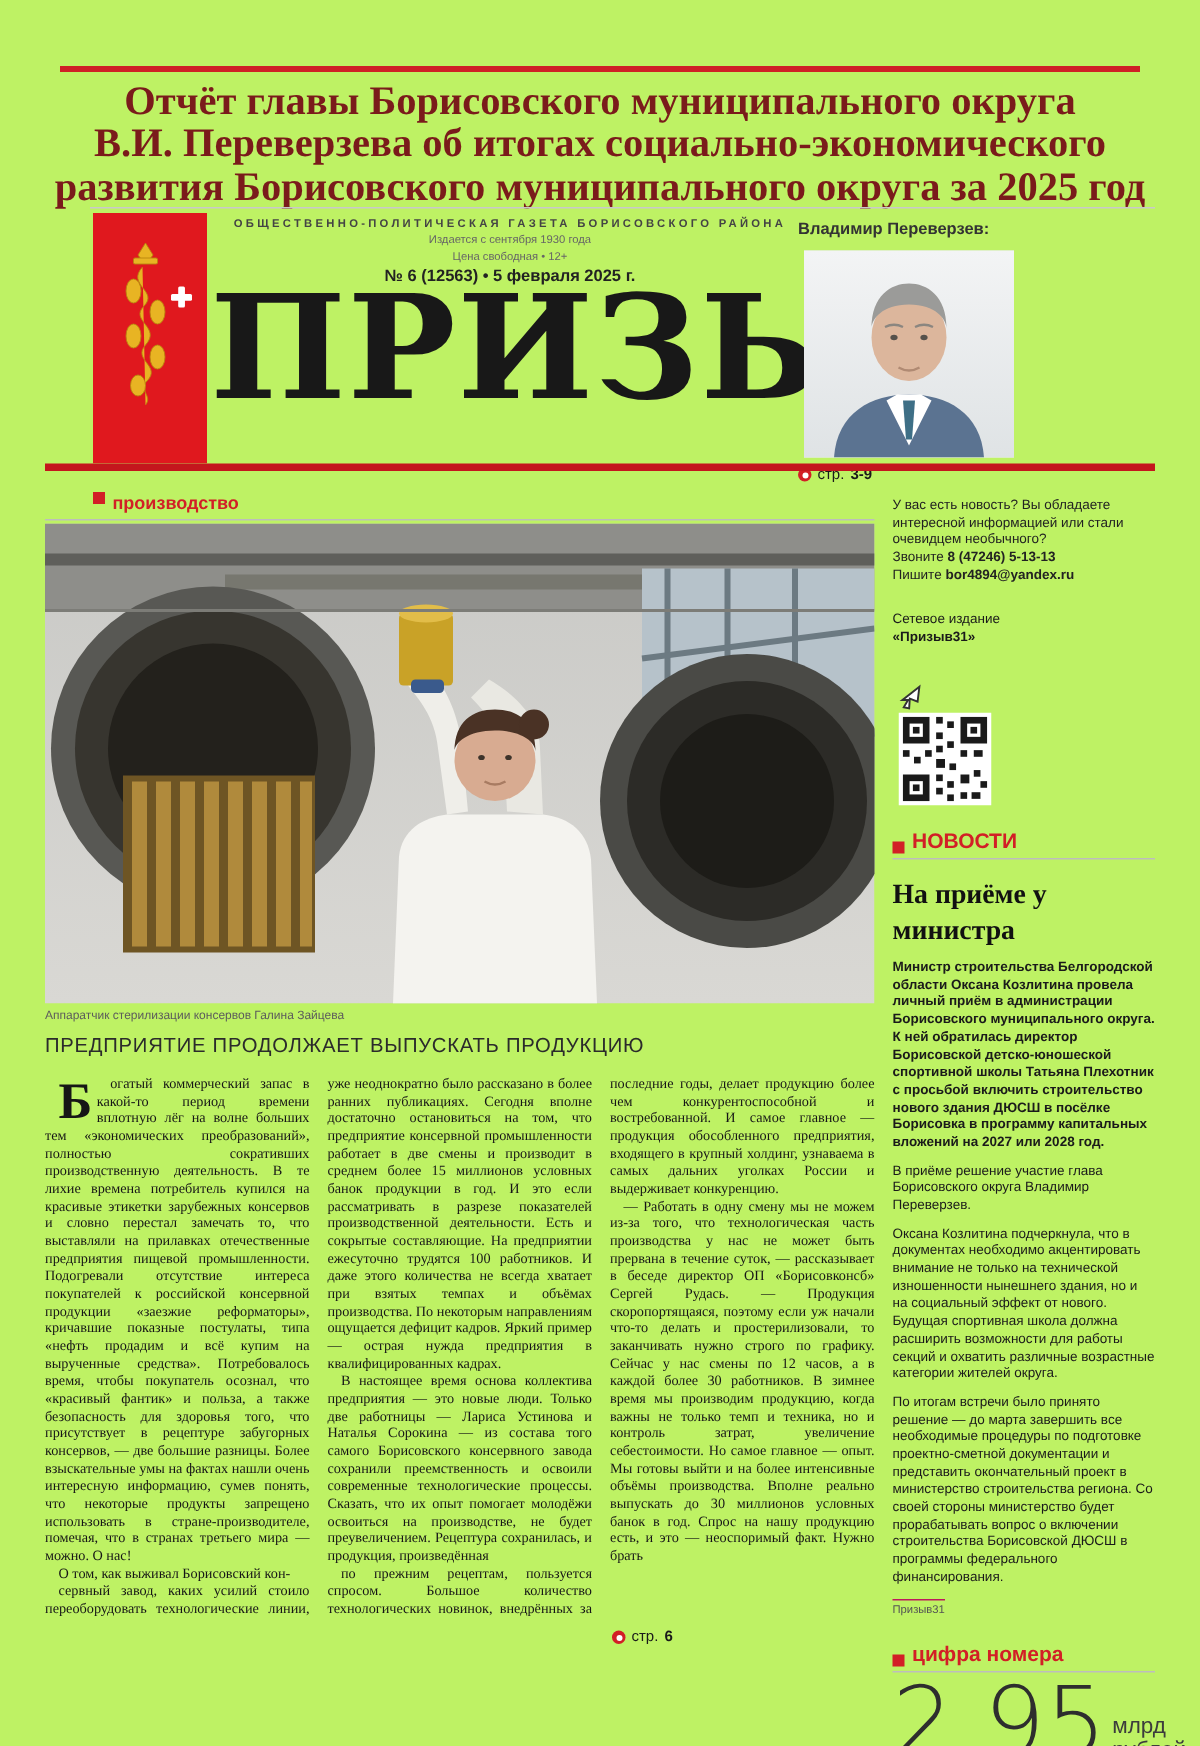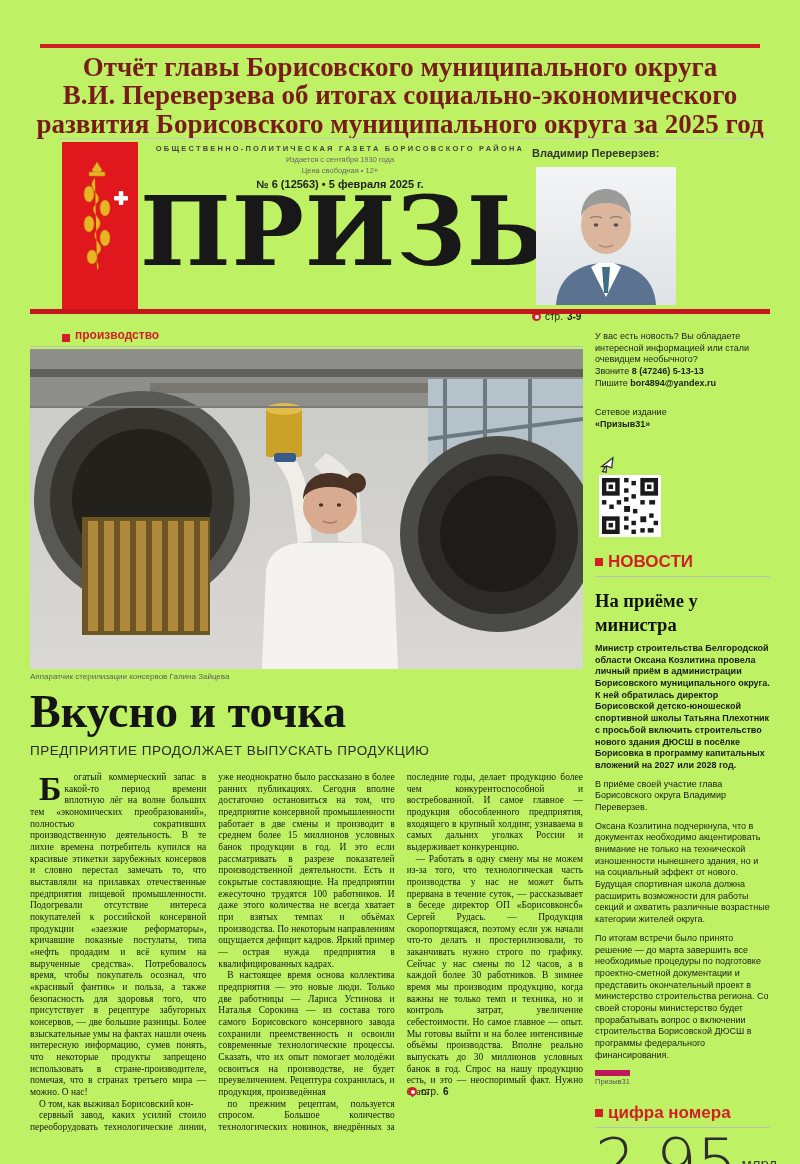--- a/index.html
+++ b/index.html
@@ -38,21 +38,21 @@
   }
   .portrait { width:140px; height:138px; margin-left:4px; background:#e8ebec; }
   .pageref { display:flex; align-items:center; gap:4px; margin-top:6px; font-size:10px; }
   .red-dot { width:9px; height:9px; border-radius:50%; background:#d21f26; display:inline-block; position:relative; }
   .red-dot::after{ content:""; position:absolute; left:2.5px; top:2.5px; width:4px; height:4px; border-radius:50%; background:#fff; }
   .pageref b { font-weight:bold;text-align:center; }
   .redband { position:absolute; left:30px; right:30px; top:309px; height:5px; background:#c4161d; }
 
   
   .main-col { position:absolute; left:30px; top:328px; width:553px; }
-  .section-head { display:flex; align-items:flex-end; gap:5px; color:#d21f26; font-weight:bold; font-size:12px;padding-left:32px; }
+  .section-head { display:flex; align-items:flex-start; gap:5px; color:#d21f26; font-weight:bold; font-size:12px;padding-left:32px; }
   .sq { width:8px; height:8px; background:#d21f26; display:inline-block; }
   .thin-rule { height:1px; background:#bdbdbd; margin-top:4px; }
   .photo { width:553px; height:320px; margin-top:2px; display:block; }
   .caption { font-size:8px; color:#5c5c5c; margin-top:3px; }
   .art-title { font-family:"Liberation Serif", serif; font-weight:bold; font-size:46px; color:#151515; margin-top:8px; line-height:1.0; }
   .art-sub { font-size:13.5px; letter-spacing:0.5px; color:#2b2b2b; margin-top:8px; }
   .columns {
     margin-top:14px; height:362px; overflow:hidden;
     column-count:3; column-gap:12px;
     font-family:"Liberation Serif", serif; font-size:9.5px; line-height:1.23;
@@ -65,26 +65,26 @@
 
   
   .sidebar { position:absolute; left:595px; top:331px; width:175px; font-size:9px; line-height:1.3; }
   .contact { color:#222; }
   .contact b { font-weight:bold; }
   .network-row { display:flex; align-items:flex-start; margin-top:10px;flex-direction:column; }
   .network-text { width:80px; padding-top:8px; }
   .network-text b { display:block; font-weight:bold; }
   .cursor-ic { width:22px; height:22px; margin:22px 2px 0 0; }
   .qr { width:62px; height:62px; margin-left:4px; }
-  .side-sec { display:flex; align-items:center; gap:5px; color:#d21f26; font-weight:bold; font-size:17px; margin-top:14px; }
+  .side-sec { display:flex; align-items:flex-end; gap:5px; color:#d21f26; font-weight:bold; font-size:14px; margin-top:14px; }
   .side-rule { height:1px; background:#bdbdbd; margin:3px 0 6px 0; }
   .news-title { font-family:"Liberation Serif", serif; font-weight:bold; font-size:18.5px; color:#111; margin-bottom:6px;margin-top:12px; }
   .news-lede { font-weight:bold; margin-bottom:7px; }
   .news-p { margin-bottom:7px; }
-  .source-tag { display:inline-block; border-top:6px solid #be185d; font-size:7.5px; color:#555; margin-top:2px; padding-top:1px; }
+  .source-tag { display:inline-block; border-top:1px solid #be185d; font-size:7.5px; color:#555; margin-top:2px; padding-top:1px; }
   .big-number-row { display:flex; align-items:flex-end; margin:0 0 2px 0; }
   .big-number { font-family:"DejaVu Sans", sans-serif; font-weight:200; font-size:64px; line-height:0.9; color:#2e2e2e; }
   .big-unit { font-size:15px; color:#3c3c3c; line-height:1.05; margin:0 0 4px 4px; }
   .num-caption { font-weight:bold; font-size:9px; margin-top:2px; }
   .weather-row { margin-bottom:5px; }
   .weather-day { font-weight:bold; font-size:9px; }
 </style>
 </head>
 <body>
 
@@ -217,21 +217,20 @@
       <ellipse cx="291" cy="156" rx="2.2" ry="1.7" fill="#3d332b"></ellipse>
       <ellipse cx="309" cy="156" rx="2.2" ry="1.7" fill="#3d332b"></ellipse>
       <path d="M293 172 q7 4 14 0" stroke="#a87b62" stroke-width="1.6" fill="none"></path>
       <rect x="236" y="60" width="36" height="48" rx="3" fill="#c9a227"></rect>
       <ellipse cx="254" cy="60" rx="18" ry="6" fill="#e2bd49"></ellipse>
       <rect x="244" y="104" width="22" height="9" rx="3" fill="#3a5a8c"></rect>
       <path d="M0 58 L553 58" stroke="#7c7c77" stroke-width="2"></path>
     </svg>
 
     <div class="caption">Аппаратчик стерилизации консервов Галина Зайцева</div>
-    <div class="art-title">Вкусно и точка</div>
     <div class="art-sub">ПРЕДПРИЯТИЕ ПРОДОЛЖАЕТ ВЫПУСКАТЬ ПРОДУКЦИЮ</div>
 
     <div class="columns">
       <p><span class="dropcap">Б</span><span>огатый коммерческий запас в какой-то период времени вплотную лёг на волне больших тем «экономических преобразований», полностью сокративших производственную деятельность. В те лихие времена потребитель купился на красивые этикетки зарубежных консервов и словно перестал замечать то, что выставляли на прилавках отечественные предприятия пищевой промышленности. Подогревали отсутствие интереса покупателей к российской консервной продукции «заезжие реформаторы», кричавшие показные постулаты, типа «нефть продадим и всё купим на вырученные средства». Потребовалось время, чтобы покупатель осознал, что «красивый фантик» и польза, а также безопасность для здоровья того, что присутствует в рецептуре забугорных консервов, — две большие разницы. Более взыскательные умы на фактах нашли очень интересную информацию, сумев понять, что некоторые продукты запрещено использовать в стране-производителе, помечая, что в странах третьего мира — можно. О нас!</span></p>
       <p>О том, как выживал Борисовский кон-</p>
       <p>сервный завод, каких усилий стоило переоборудовать технологические линии, уже неоднократно было рассказано в более ранних публикациях. Сегодня вполне достаточно остановиться на том, что предприятие консервной промышленности работает в две смены и производит в среднем более 15 миллионов условных банок продукции в год. И это если рассматривать в разрезе показателей производственной деятельности. Есть и сокрытые составляющие. На предприятии ежесуточно трудятся 100 работников. И даже этого количества не всегда хватает при взятых темпах и объёмах производства. По некоторым направлениям ощущается дефицит кадров. Яркий пример — острая нужда предприятия в квалифицированных кадрах.</p>
       <p>В настоящее время основа коллектива предприятия — это новые люди. Только две работницы — Лариса Устинова и Наталья Сорокина — из состава того самого Борисовского консервного завода сохранили преемственность и освоили современные технологические процессы. Сказать, что их опыт помогает молодёжи освоиться на производстве, не будет преувеличением. Рецептура сохранилась, и продукция, произведённая</p>
       <p>по прежним рецептам, пользуется спросом. Большое количество технологических новинок, внедрённых за последние годы, делает продукцию более чем конкурентоспособной и востребованной. И самое главное — продукция обособленного предприятия, входящего в крупный холдинг, узнаваема в самых дальних уголках России и выдерживает конкуренцию.</p>
       <p>— Работать в одну смену мы не можем из-за того, что технологическая часть производства у нас не может быть прервана в течение суток, — рассказывает в беседе директор ОП «Борисовконсб» Сергей Рудась. — Продукция скоропортящаяся, поэтому если уж начали что-то делать и простерилизовали, то заканчивать нужно строго по графику. Сейчас у нас смены по 12 часов, а в каждой более 30 работников. В зимнее время мы производим продукцию, когда важны не только темп и техника, но и контроль затрат, увеличение себестоимости. Но самое главное — опыт. Мы готовы выйти и на более интенсивные объёмы производства. Вполне реально выпускать до 30 миллионов условных банок в год. Спрос на нашу продукцию есть, и это — неоспоримый факт. Нужно брать</p>
     </div>
@@ -304,21 +303,21 @@
     </div>
 
     <div class="side-sec">
       <span class="sq"></span>
       <span>НОВОСТИ</span>
     </div>
     <div class="side-rule"></div>
 
     <div class="news-title">На приёме у министра</div>
     <div class="news-lede">Министр строительства Белгородской области Оксана Козлитина провела личный приём в администрации Борисовского муниципального округа. К ней обратилась директор Борисовской детско-юношеской спортивной школы Татьяна Плехотник с просьбой включить строительство нового здания ДЮСШ в посёлке Борисовка в программу капитальных вложений на 2027 или 2028 год.</div>
-    <div class="news-p">В приёме своей участие глава Борисовского округа Владимир Переверзев.</div>
+    <div class="news-p">В приёме решение участие глава Борисовского округа Владимир Переверзев.</div>
     <div class="news-p">Оксана Козлитина подчеркнула, что в документах необходимо акцентировать внимание не только на технической изношенности нынешнего здания, но и на социальный эффект от нового. Будущая спортивная школа должна расширить возможности для работы секций и охватить различные возрастные категории жителей округа.</div>
     <div class="news-p">По итогам встречи было принято решение — до марта завершить все необходимые процедуры по подготовке проектно-сметной документации и представить окончательный проект в министерство строительства региона. Со своей стороны министерство будет прорабатывать вопрос о включении строительства Борисовской ДЮСШ в программы федерального финансирования.</div>
     <span class="source-tag">Призыв31</span>
 
     <div class="side-sec">
       <span class="sq"></span>
       <span>цифра номера</span>
     </div>
     <div class="side-rule"></div>
 

